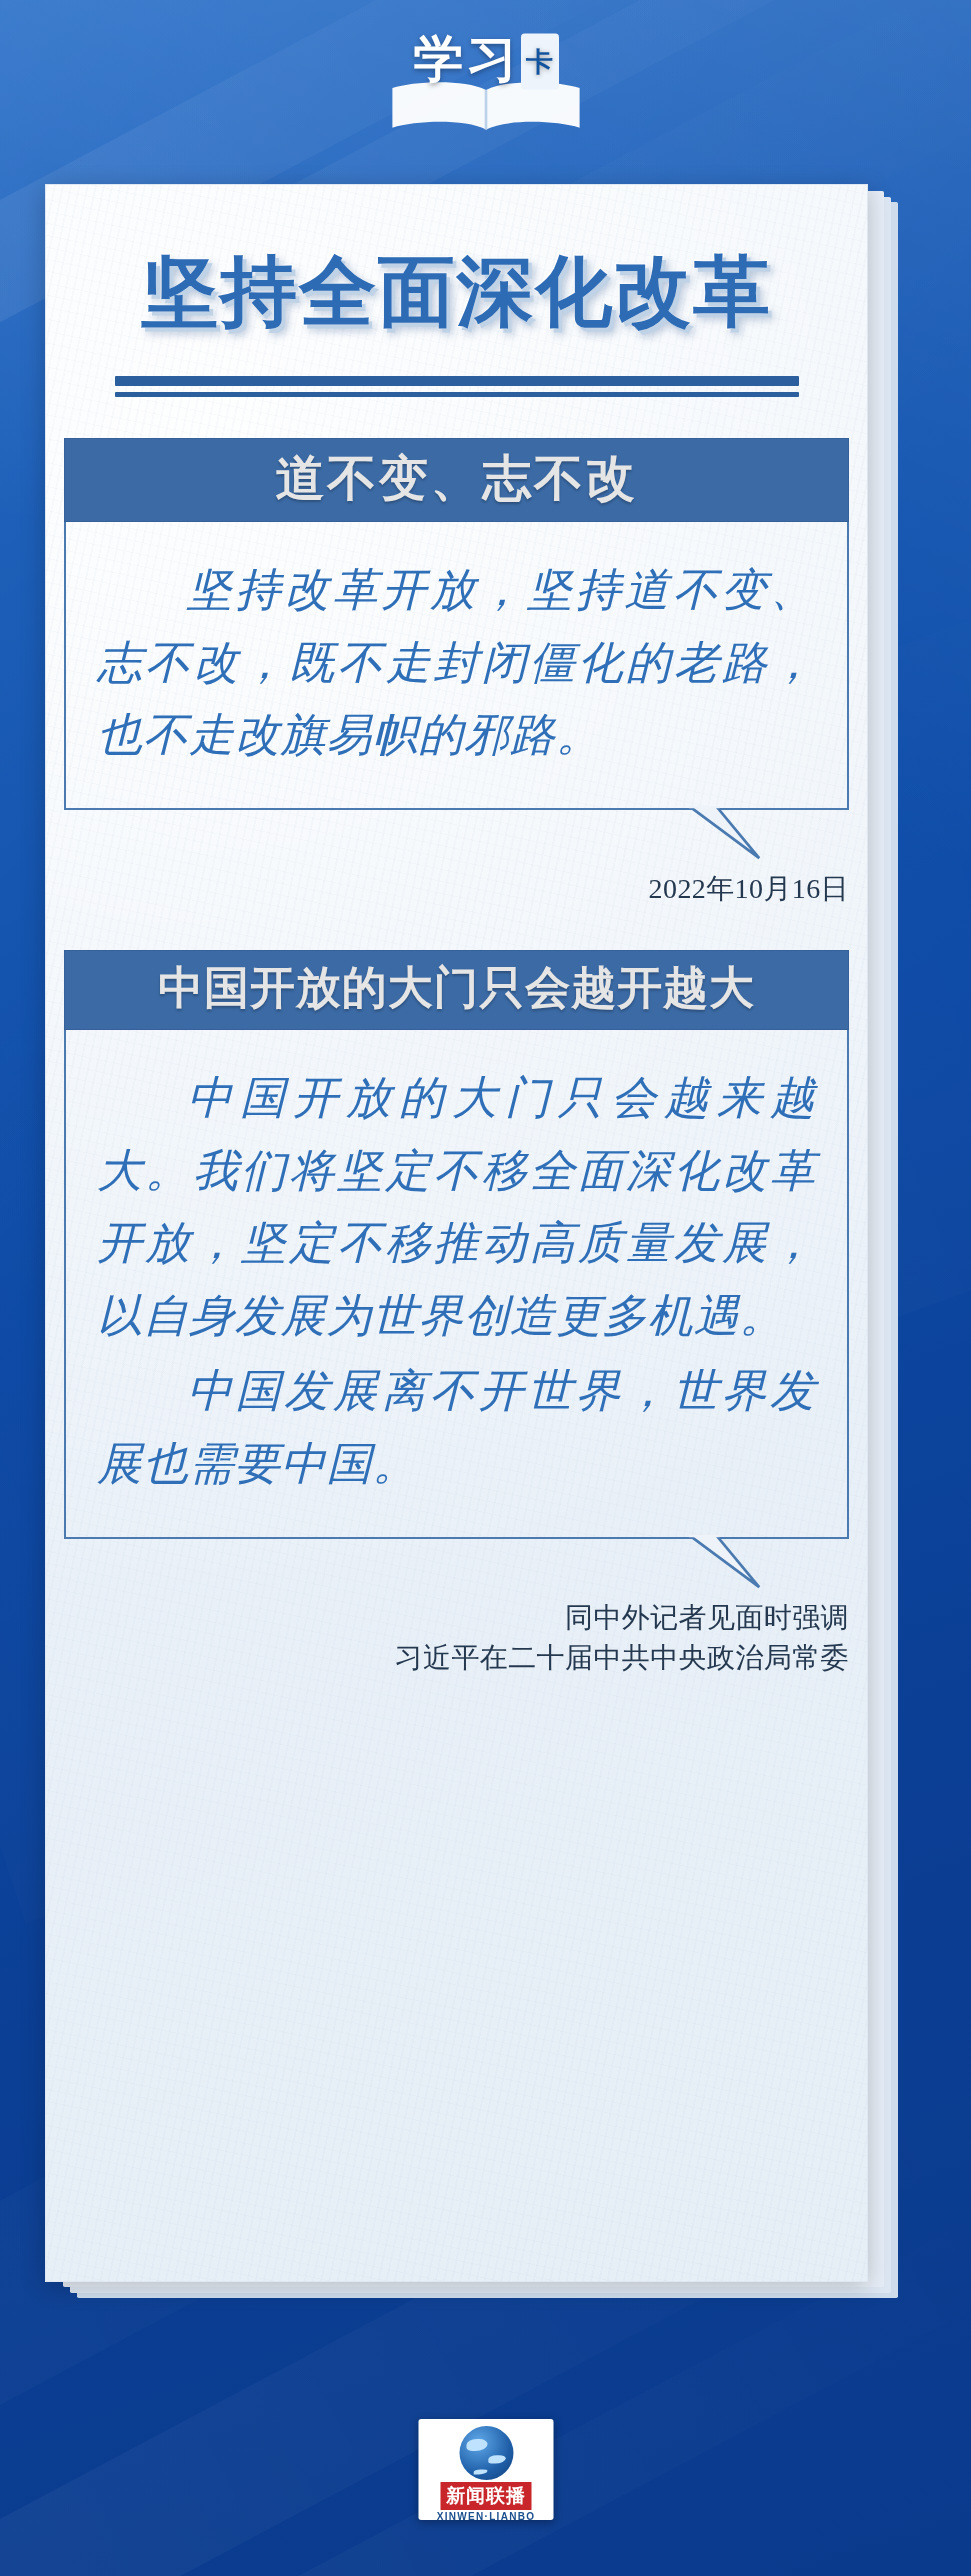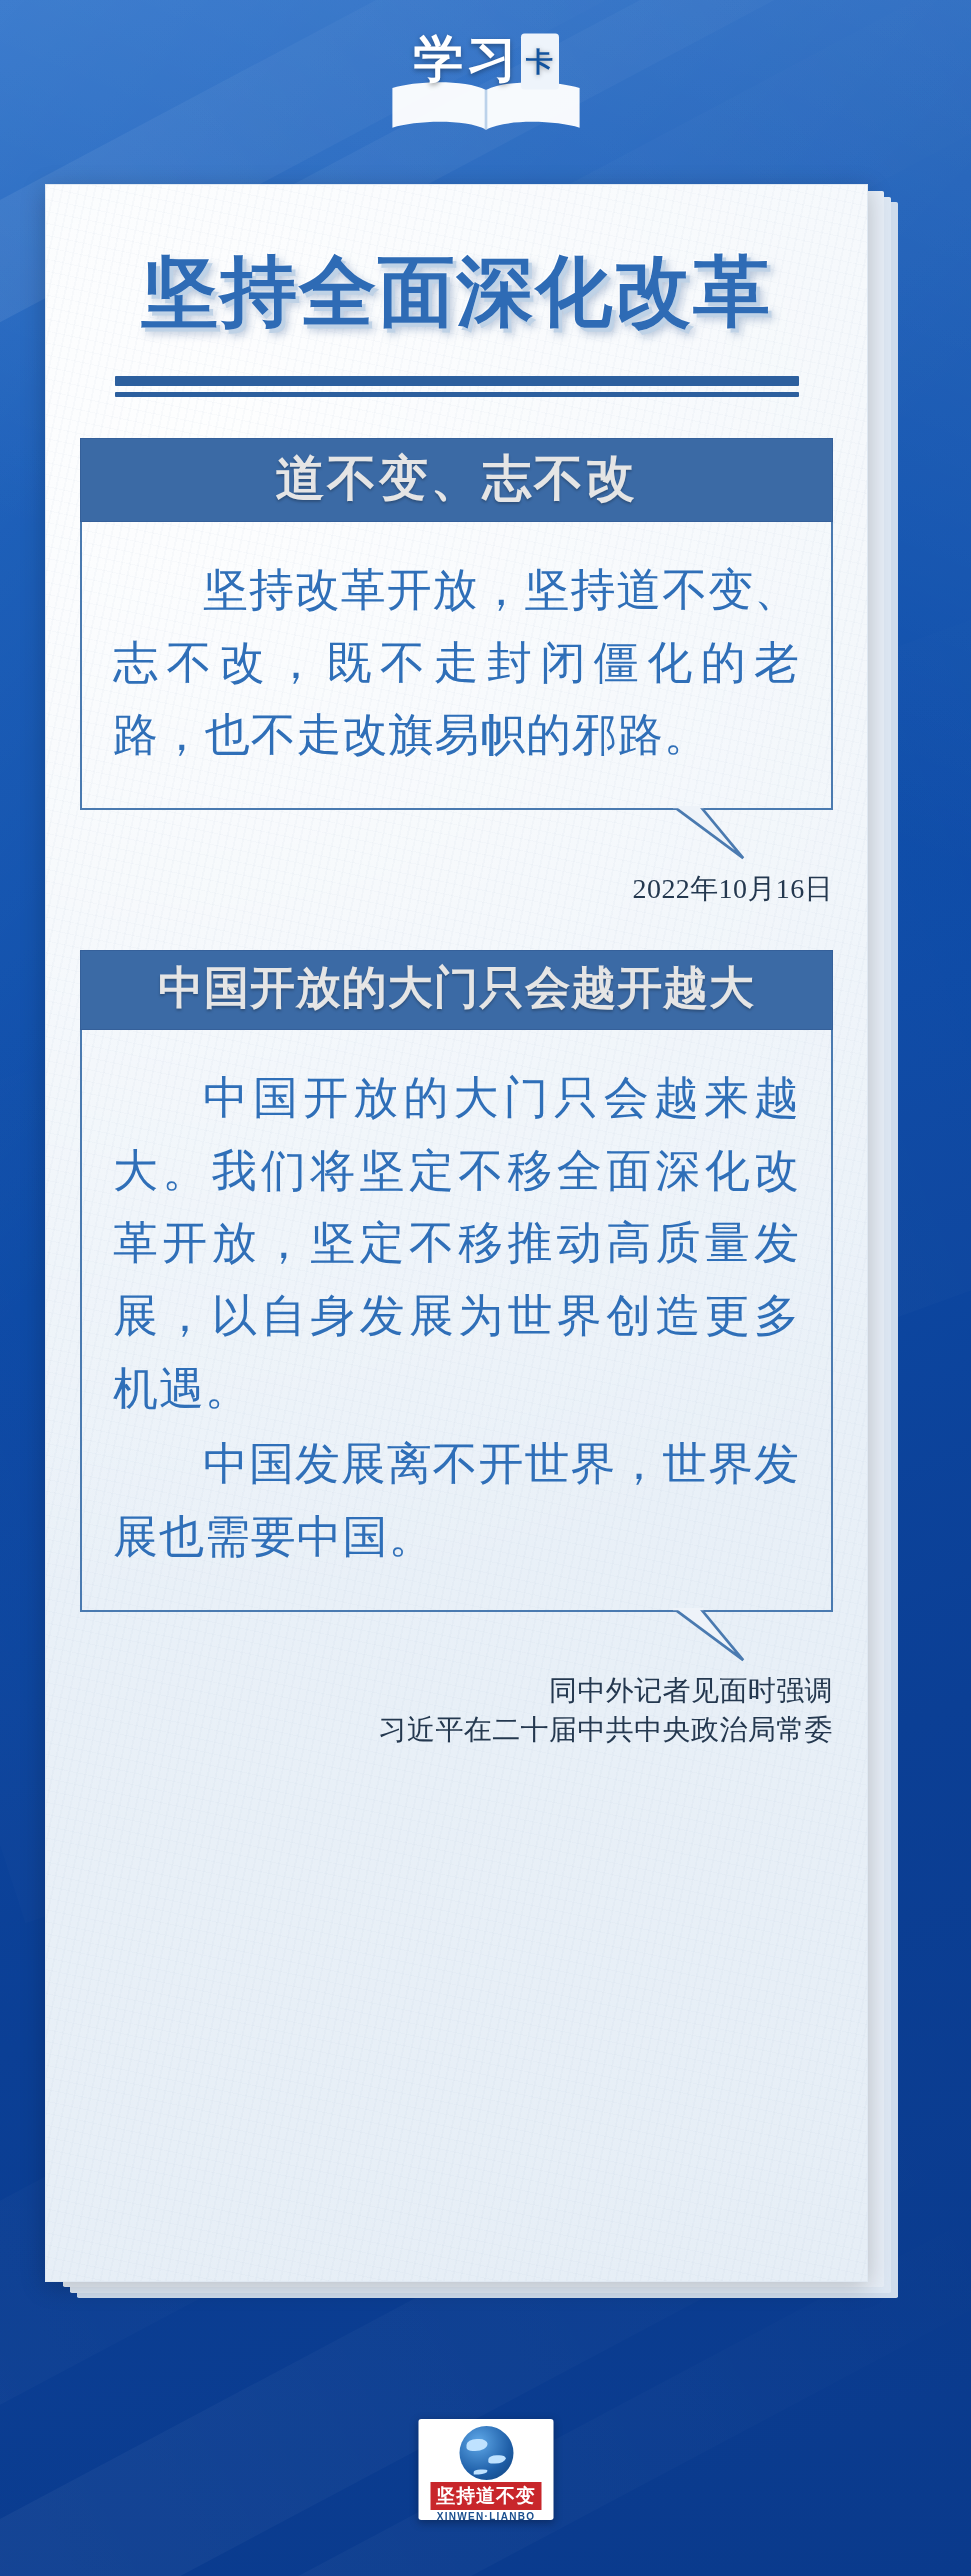--- a/index.html
+++ b/index.html
@@ -117,21 +117,21 @@
     content:"";
     position:absolute; inset:0;
     background:
       repeating-linear-gradient(102deg, rgba(160,180,205,0.055) 0 1.8px, rgba(0,0,0,0) 1.8px 8px),
       repeating-linear-gradient(12deg, rgba(160,180,205,0.05) 0 0.9px, rgba(0,0,0,0) 0.9px 11.7px);
     pointer-events:none;
   }
   .card-inner {
     position: relative;
     z-index: 2;
-    padding: 0 34px;
+    padding: 0 18px;
   }
 
   
   .main-title {
     margin-top: 56px;
     text-align: center;
     font-family: "Liberation Serif", serif;
     font-weight: bold;
     font-size: 77px;
     letter-spacing: 1.8px;
@@ -173,20 +173,21 @@
   }
   .bubble-text {
     font-family: "Liberation Serif", serif;
     font-size: 45px;
     line-height: 1.62;
     color: #2f6fb8;
     letter-spacing: 0.9px;
     text-align: justify;
     text-indent: 2em;
     font-weight: 500;
+    font-style: italic;
   }
   .bubble-text p { margin: 0; }
   .bubble-text p + p { margin-top: 1.8px; }
 
   
   .tail {
     position: absolute;
     right: 86px;
     bottom: -52px;
     width: 72px;
@@ -328,18 +329,18 @@
             <div>习近平在二十届中共中央政治局常委</div>
           </div>
         </div>
 
       </div>
     </div>
   </div>
 
   <div class="badge">
     <div class="globe"></div>
-    <div class="badge-cn">坚持道不变</div>
+    <div class="badge-cn">新闻联播</div>
     <div class="badge-en">XINWEN·LIANBO</div>
   </div>
 
 </div>
 
 
 </body></html>

